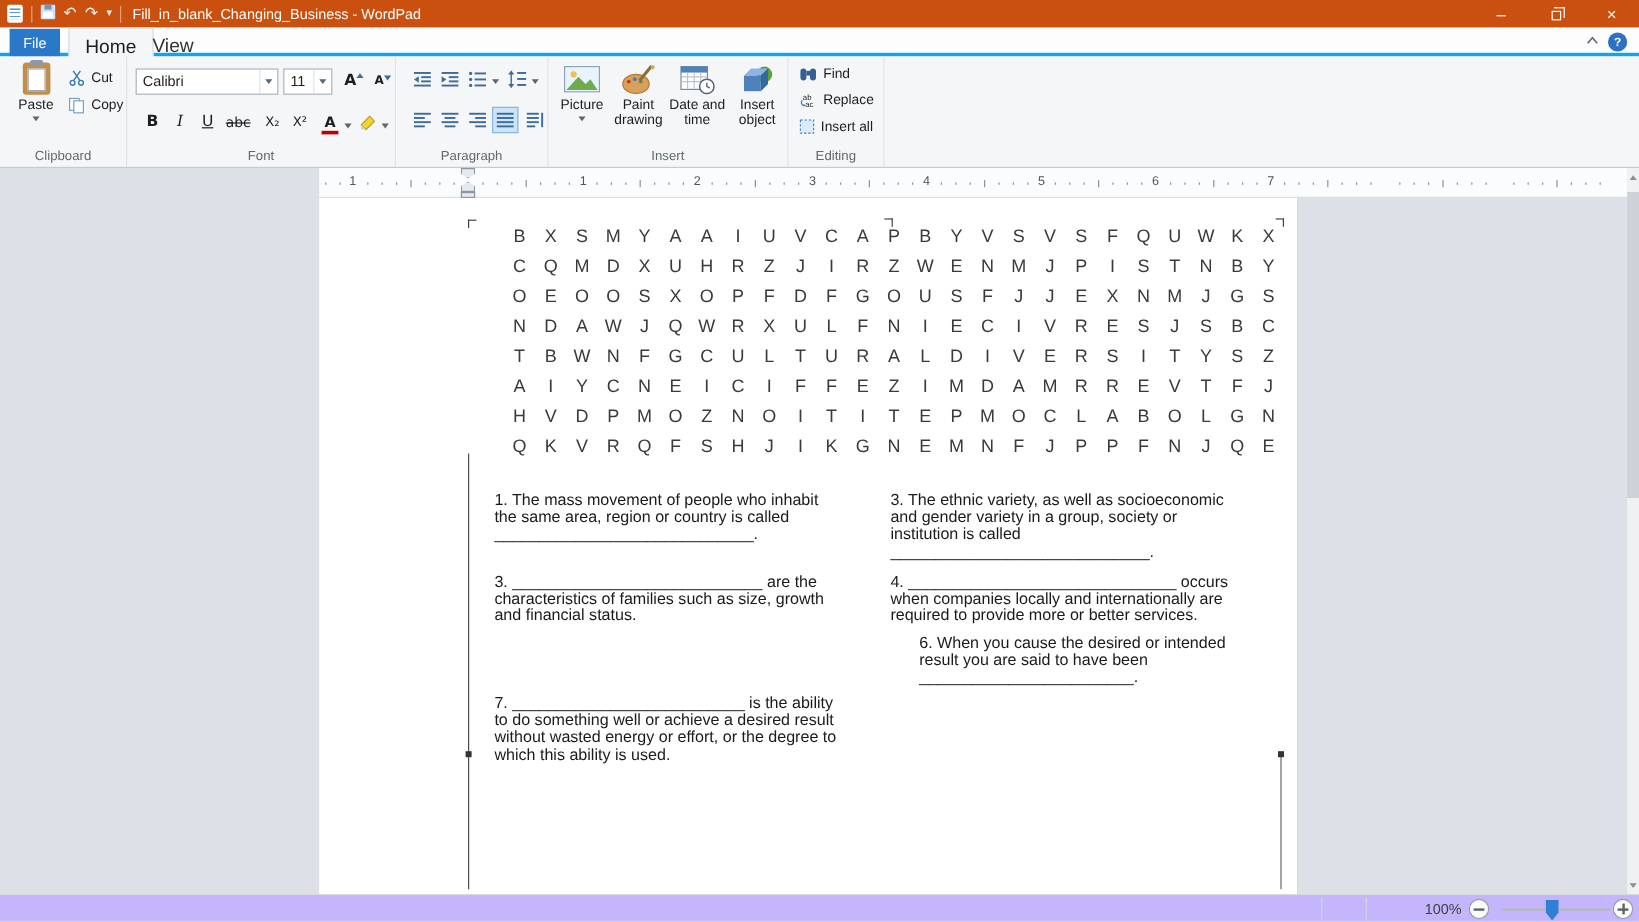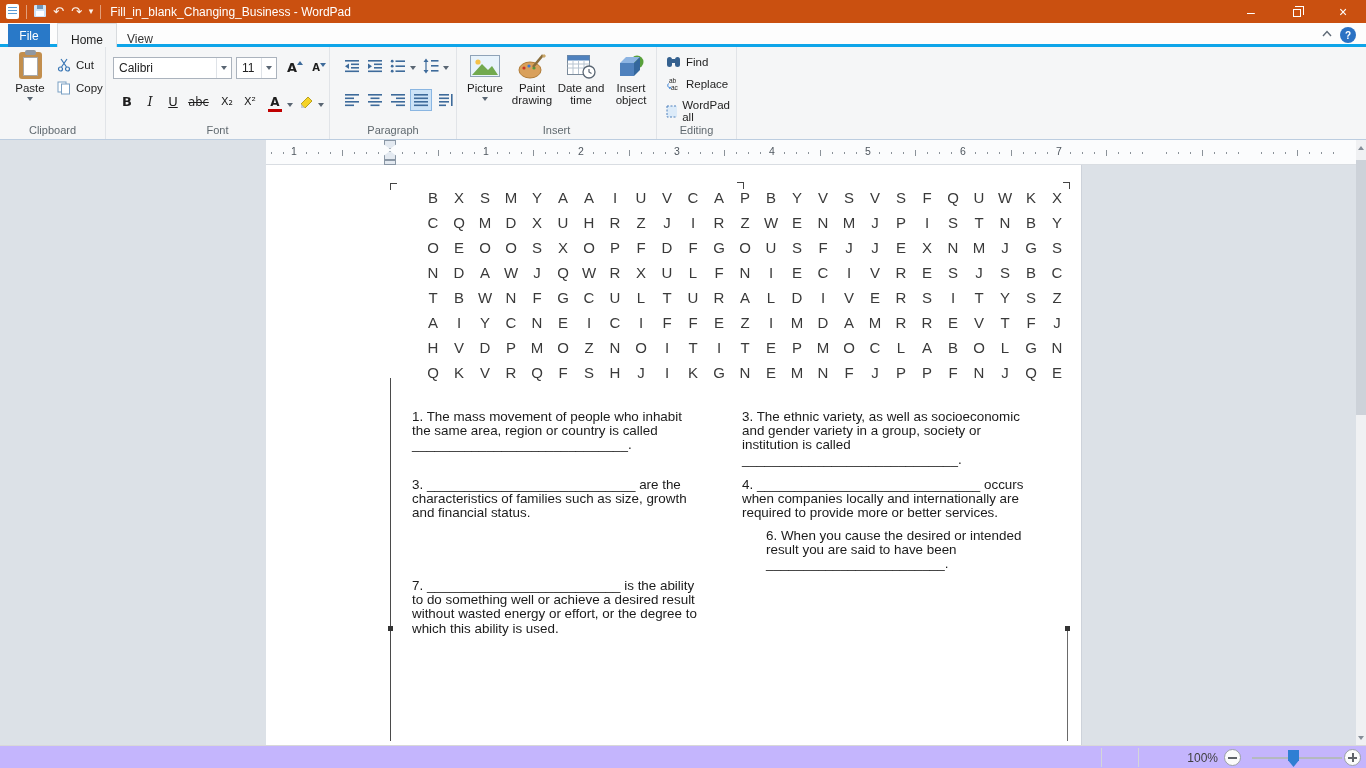--- a/index.html
+++ b/index.html
@@ -20,21 +20,21 @@
 .floppy::after{content:"";position:absolute;left:2px;bottom:1px;width:8px;height:5px;background:#fff}
 #title-text{color:#fff;font-size:12px;margin-left:9px;white-space:nowrap}
 .winctl{position:absolute;right:0;top:0;height:23px;display:flex}
 .wbtn{width:46px;height:23px;color:#fff;display:flex;align-items:center;justify-content:center;font-size:14px}
 .rest{width:8px;height:8px;border:1px solid #fff;position:relative;margin-top:2px}
 .rest::before{content:"";position:absolute;left:1px;top:-4px;width:8px;height:8px;border:1px solid #fff;border-left:none;border-bottom:none}
 
 
 #tabrow{position:absolute;left:0;top:23px;width:1366px;height:24px;background:#fdfdfd;border-bottom:3px solid #0ea5e9}
 #file-tab{position:absolute;left:8px;top:1px;width:42px;height:23px;background:#2979c8;color:#fff;display:flex;align-items:center;justify-content:center;font-size:12px}
-.tab{position:absolute;top:0;height:24px;padding:16px 13px;display:flex;align-items:center;font-size:12px;color:#333}
+.tab{position:absolute;top:0;height:24px;padding:16px 13px;display:flex;align-items:center;font-size:16px;color:#333}
 .tab.active{background:#f5f6f7;border:1px solid #d8dbde;border-bottom:none;color:#1e1e1e}
 #tab-home{left:57px}#tab-view{left:114px}
 #collapse-ribbon{position:absolute;right:34px;top:7px}
 #help-btn{position:absolute;right:10px;top:4px;width:16px;height:16px;border-radius:50%;background:#2b72c4;color:#fff;font-size:10px;font-weight:bold;display:flex;align-items:center;justify-content:center}
 
 
 #ribbon{position:absolute;left:0;top:47px;width:1366px;height:93px;background:#f5f6f7;border-bottom:1px solid #bccde0}
 .rgroup{position:absolute;top:0;height:92px;border-right:1px solid #e1e4e8}
 .glabel{position:absolute;bottom:3px;left:0;width:100%;text-align:center;font-size:11px;color:#60696f}
 #g-clip{left:0;width:106px}#g-font{left:106px;width:224px}#g-par{left:330px;width:127px}#g-ins{left:457px;width:200px}#g-edit{left:657px;width:80px}
@@ -368,21 +368,21 @@
           <text x="5" y="12.5" font-size="6.5" fill="#1e1e1e">ac</text>
           <path d="M2.5 6.5 C1 8.5 2 10.5 4 11" stroke="#2e7cd6" fill="none"></path>
           <polygon points="3,11.8 5.6,11.2 4,9.6" fill="#2e7cd6"></polygon>
         </svg>
       <span>Replace</span>
     </div>
     <div class="edrow" style="left:9px;top:52px">
       <svg width="13" height="13">
           <rect x="1" y="1" width="11" height="11" fill="#dcebf9" stroke="#4f81bd" stroke-dasharray="2 1.5"></rect>
         </svg>
-      <span>WordPad all</span>
+      <span>Insert all</span>
     </div>
     <div class="glabel">Editing</div>
   </div>
 </div>
 
 <div id="ruler">
   <div style="position:absolute;inset:0">
       <i class="rdot" style="left: 4.625px;"></i>
       <i class="rdot" style="left: 16.5625px;"></i>
       <i class="rdot" style="left: 40.4375px;"></i>

